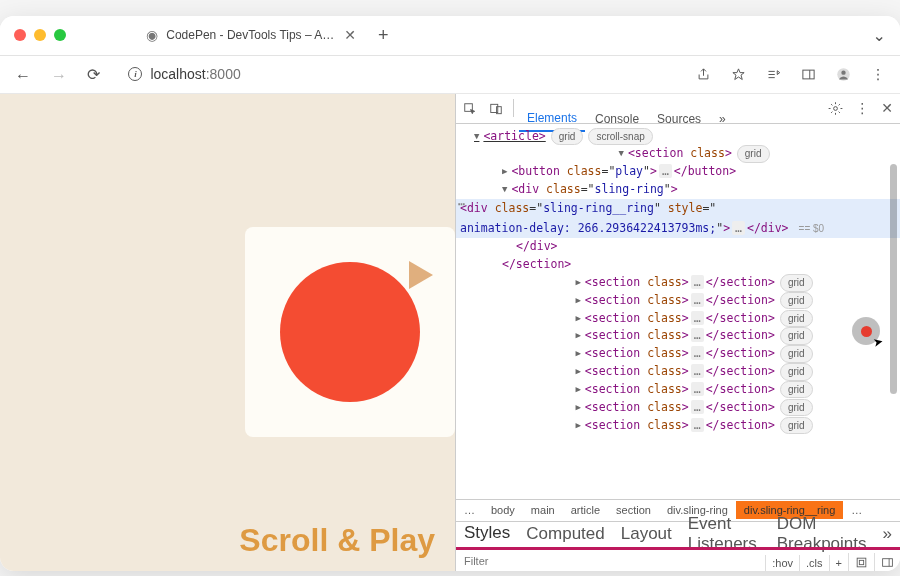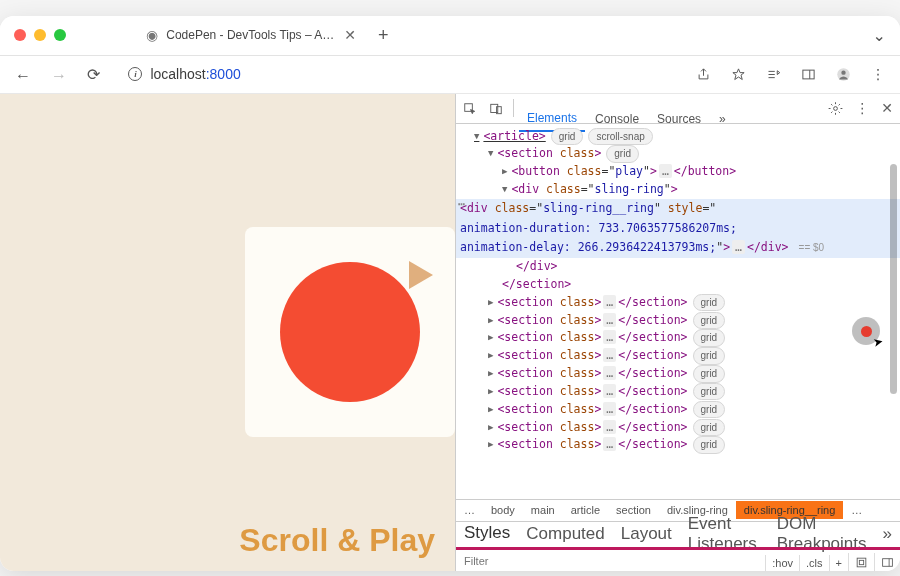--- a/index.html
+++ b/index.html
@@ -15,39 +15,39 @@
 .xclose { color: #666; font-size: 14px; line-height:1; }
 .newtab { margin-left: 6px; color: #555; font-size: 18px; padding:2px 6px;}
 .spacer { flex: 1; }
 .expand { margin-right: 14px; color: #555; }
 .toolbar { display: flex; align-items: center; height: 38px; padding: 0 10px; gap: 10px; border-bottom: 1px solid #e8e8e8; }
 .navbtn { color: #555; font-size:16px; padding:2px 5px; cursor:pointer;}
 .navbtn.dis { color:#bbb;}
 .addr { flex: 1; display: flex; align-items: center; gap: 8px; border: 1px solid transparent; border-radius: 16px; padding: 4px 12px; font-size: 14px; color: #3c3c3c; }
 .info-ico { width:14px;height:14px;border:1.5px solid #5a5a5a;border-radius:50%;display:inline-flex;align-items:center;justify-content:center;font-size:9px;color:#5a5a5a;font-weight:bold;font-style:italic;font-family:serif;}
 .addr .host {}
-.addr .path { color:#1d4ed8;}
+.addr .path { color:#737373;}
 .iconbtn { color: #555; font-size:14px; padding:2px 5px;}
 .content { flex:1; display:flex; overflow:hidden; }
 .page { flex:1; background:#f2e9db; position:relative; display:flex; align-items:center; justify-content:flex-end; }
 .bigcard { width:210px; height:210px; background:#fefcf6; border-radius:8px; display:flex; align-items:center; justify-content:center; position:relative;}
 .wheel { width:140px; height:140px; border-radius:50%; position:relative;
   background: conic-gradient(#f44c32 315deg 360deg, #f44c32 0deg 45deg, #2e9e4d 45deg 135deg, #e1a725 135deg 225deg, #1c73e8 225deg 315deg);
 }
 .play3 { position:absolute; top:34px; right:22px; width:0; height:0; border-left:24px solid #e0af7e; border-top:14px solid transparent; border-bottom:14px solid transparent;}
 .hero { position:absolute; bottom:12px; right:20px; font-size:32px; font-weight:700; color:#de9a42; font-family:"Helvetica Neue",Arial,sans-serif;}
 .dt { width:445px; background:#fff; border-left:1px solid #ccc; display:flex; flex-direction:column; font-size:12px; color:#333; font-family:".SFNSText","Helvetica Neue",Arial,sans-serif;}
 .dt-tabs { display:flex; align-items:center; height:30px; border-bottom:1px solid #ccc; padding: 0 2px; gap:2px;}
 .dt-tool { padding:4px 5px; color:#5f5f5f; font-size:14px;}
 .dt-tab { padding:4px 8px; color:#555; cursor:pointer;margin-top:22px;}
 .dt-tab.active { color:#1a73e8; border-bottom:2px solid #1a73e8; padding-bottom:5px;}
 .dt-more { flex:1;}
 .dom { flex:1; overflow:auto; font-family:Menlo,Consolas,monospace; font-size:11.5px; line-height:1.55; padding:4px 0 4px 0; position:relative;}
 .ln { white-space:nowrap; padding-left:4px;}
-.i0 { padding-left:18px;text-decoration:underline;} .i1{padding-left:32px;} .i2{padding-left:46px;} .i3{padding-left:60px;} .i5{padding-left:60px;}
+.i0 { padding-left:18px;text-decoration:underline;} .i1{padding-left:32px;text-align:center;} .i2{padding-left:46px;} .i3{padding-left:60px;} .i5{padding-left:60px;}
 .arD::before { content:"▼"; font-size:9px; margin-right:4px; color:#6a6a6a; position:relative; top:-1px;}
 .arR::before { content:"▶"; font-size:9px; margin-right:4px; color:#6a6a6a; position:relative; top:-1px;}
 .tg {color:#881280;}
 .at {color:#9b4504;}
 .vs {color:#1a1aa6;}
 .selrow { background:#e2ecfb;}
 .selwrap { display:block; padding:1px 4px;}
 .ellips { background:#eee; color:#777; padding:0 3px; border-radius:2px; margin:0 2px;}
 .badge { display:inline-block; background:#f2f2f2; border:1px solid #d6d6d6; border-radius:10px; padding:0px 7px; font-size:10px; color:#5f5f5f; margin-left:5px; font-family:-apple-system,sans-serif;}
 .dimeq { color:#999; font-family:-apple-system,sans-serif; font-size:10px; margin-left:10px;}
@@ -152,21 +152,20 @@
       </div>
 
       <div class="dom">
         <span class="scroll3dot">⋯</span>
         <div class="ln i0 arD"><span class="tg">&lt;article&gt;</span><span class="badge">grid</span><span class="badge">scroll-snap</span></div>
         <div class="ln i1 arD"><span class="tg">&lt;section</span> <span class="at">class</span><span class="tg">&gt;</span><span class="badge">grid</span></div>
         <div class="ln i2 arR"><span class="tg">&lt;button</span> <span class="at">class</span>="<span class="vs">play</span>"<span class="tg">&gt;</span><span class="ellips">…</span><span class="tg">&lt;/button&gt;</span></div>
         <div class="ln i2 arD"><span class="tg">&lt;div</span> <span class="at">class</span>="<span class="vs">sling-ring</span>"<span class="tg">&gt;</span></div>
         <div class="selrow">
           <div class="ln i3 selwrap"><span class="tg">&lt;div</span> <span class="at">class</span>="<span class="vs">sling-ring__ring</span>" <span class="at">style</span>="</div>
-          <div class="ln i3 selwrap"><span class="vs">animation-duration: 733.7063577586207ms;</span></div>
           <div class="ln i3 selwrap"><span class="vs">animation-delay: 266.2936422413793ms;</span>"<span class="tg">&gt;</span><span class="ellips">…</span><span class="tg">&lt;/div&gt;</span><span class="dimeq">== $0</span></div>
         </div>
         <div class="ln i5"><span class="tg">&lt;/div&gt;</span></div>
         <div class="ln i2"><span class="tg">&lt;/section&gt;</span></div>
         <div class="ln i1 arR"><span class="tg">&lt;section</span> <span class="at">class</span><span class="tg">&gt;</span><span class="ellips">…</span><span class="tg">&lt;/section&gt;</span><span class="badge">grid</span></div>
         <div class="ln i1 arR"><span class="tg">&lt;section</span> <span class="at">class</span><span class="tg">&gt;</span><span class="ellips">…</span><span class="tg">&lt;/section&gt;</span><span class="badge">grid</span></div>
         <div class="ln i1 arR"><span class="tg">&lt;section</span> <span class="at">class</span><span class="tg">&gt;</span><span class="ellips">…</span><span class="tg">&lt;/section&gt;</span><span class="badge">grid</span></div>
         <div class="ln i1 arR"><span class="tg">&lt;section</span> <span class="at">class</span><span class="tg">&gt;</span><span class="ellips">…</span><span class="tg">&lt;/section&gt;</span><span class="badge">grid</span></div>
         <div class="ln i1 arR"><span class="tg">&lt;section</span> <span class="at">class</span><span class="tg">&gt;</span><span class="ellips">…</span><span class="tg">&lt;/section&gt;</span><span class="badge">grid</span></div>
         <div class="ln i1 arR"><span class="tg">&lt;section</span> <span class="at">class</span><span class="tg">&gt;</span><span class="ellips">…</span><span class="tg">&lt;/section&gt;</span><span class="badge">grid</span></div>

